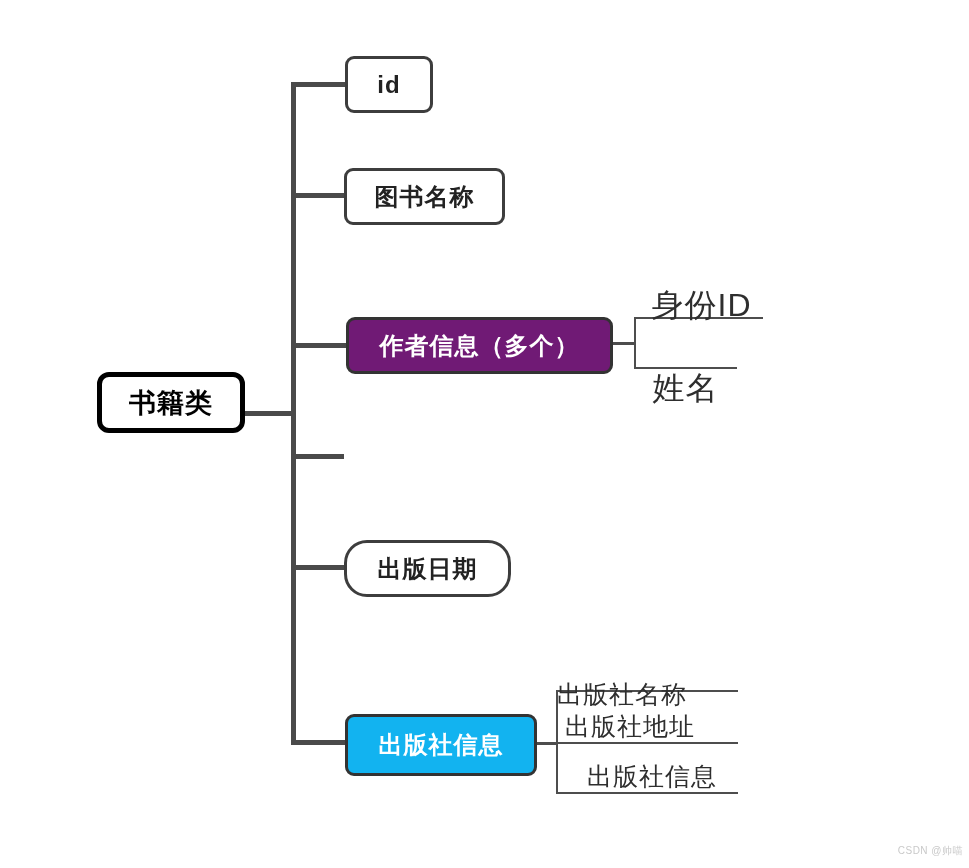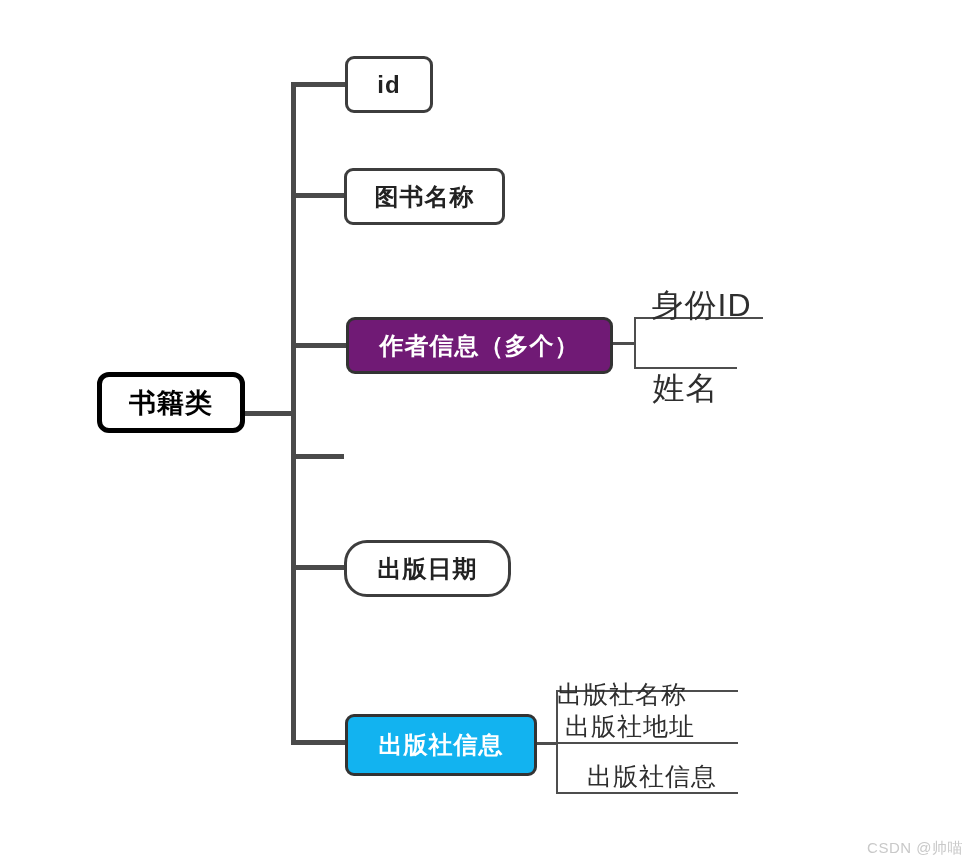--- a/index.html
+++ b/index.html
@@ -58,21 +58,21 @@
     color: #2e2e2e;
     letter-spacing: 1px;
     white-space: nowrap;
   }
   .leaf-label.lg { font-size: 25px; }
 
   .watermark {
     position: absolute;
     right: 6px;
     bottom: 10px;
-    font-size: 15px;
+    font-size: 10px;
     color: #c9c9c9;
     letter-spacing: 0.5px;
   }
 </style>
 </head>
 <body>
 
 <div class="canvas">
 
   <div class="line" style="left:291px; top:82px; width:5px; height:663px;"></div>

